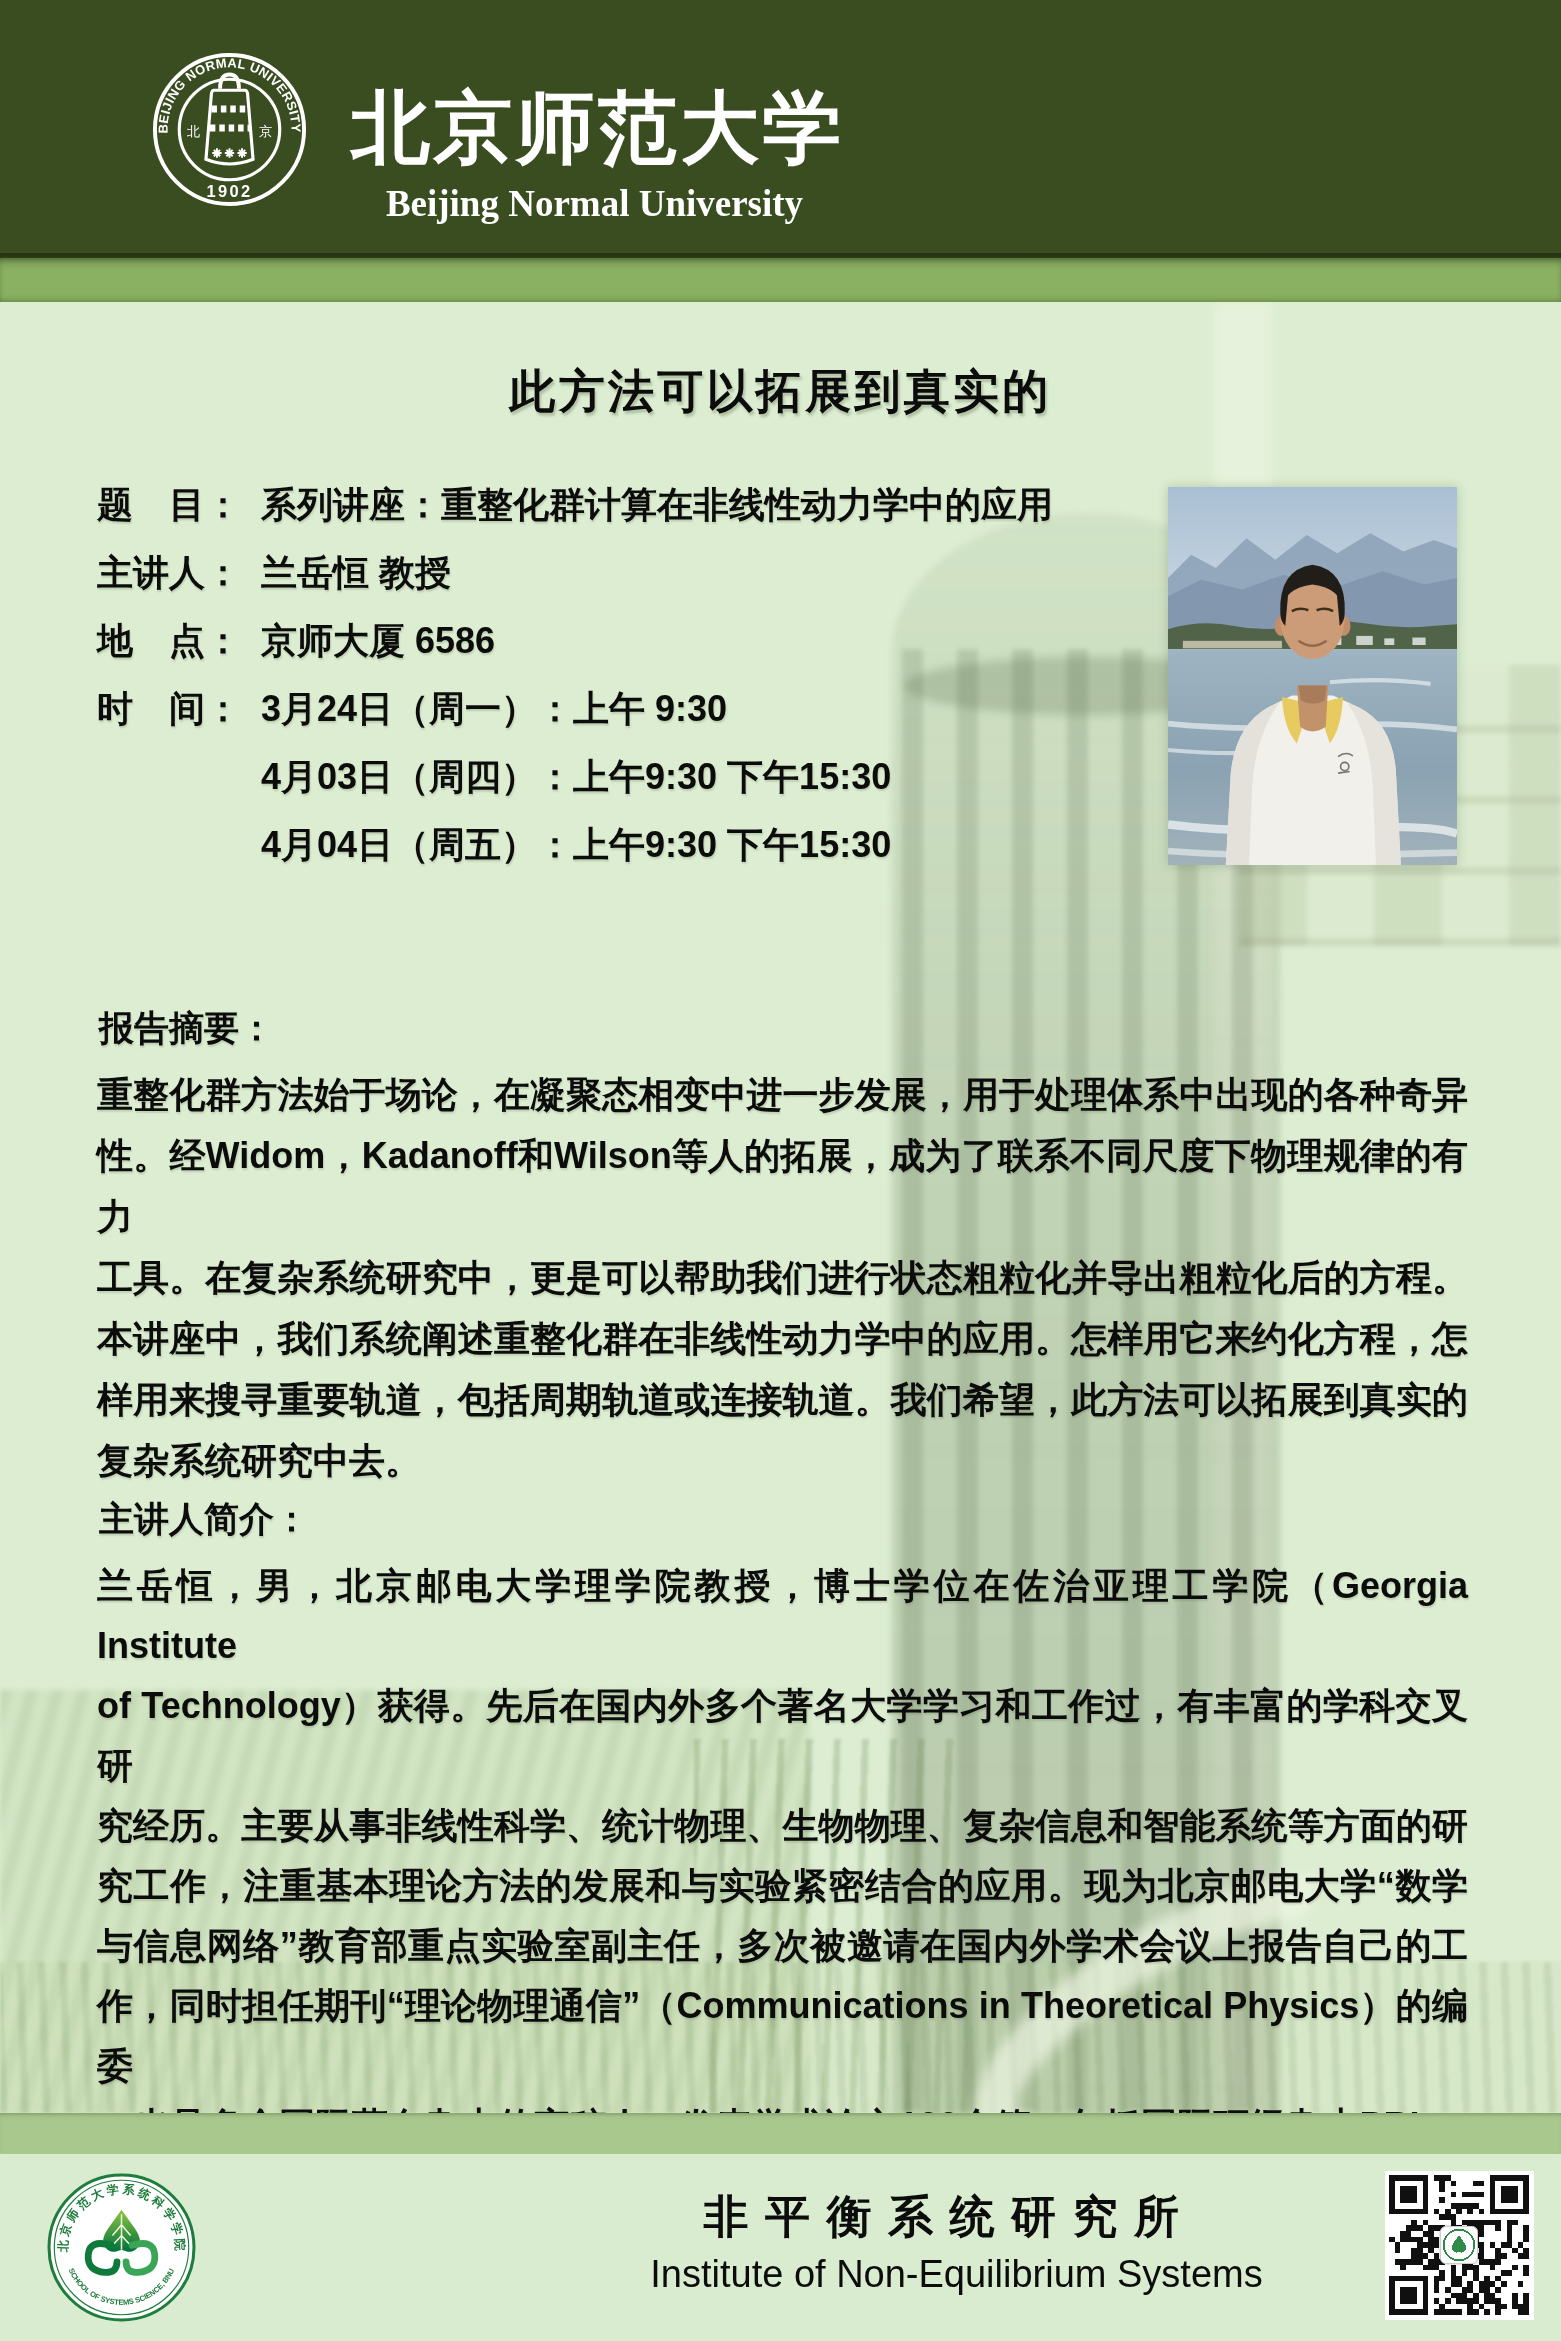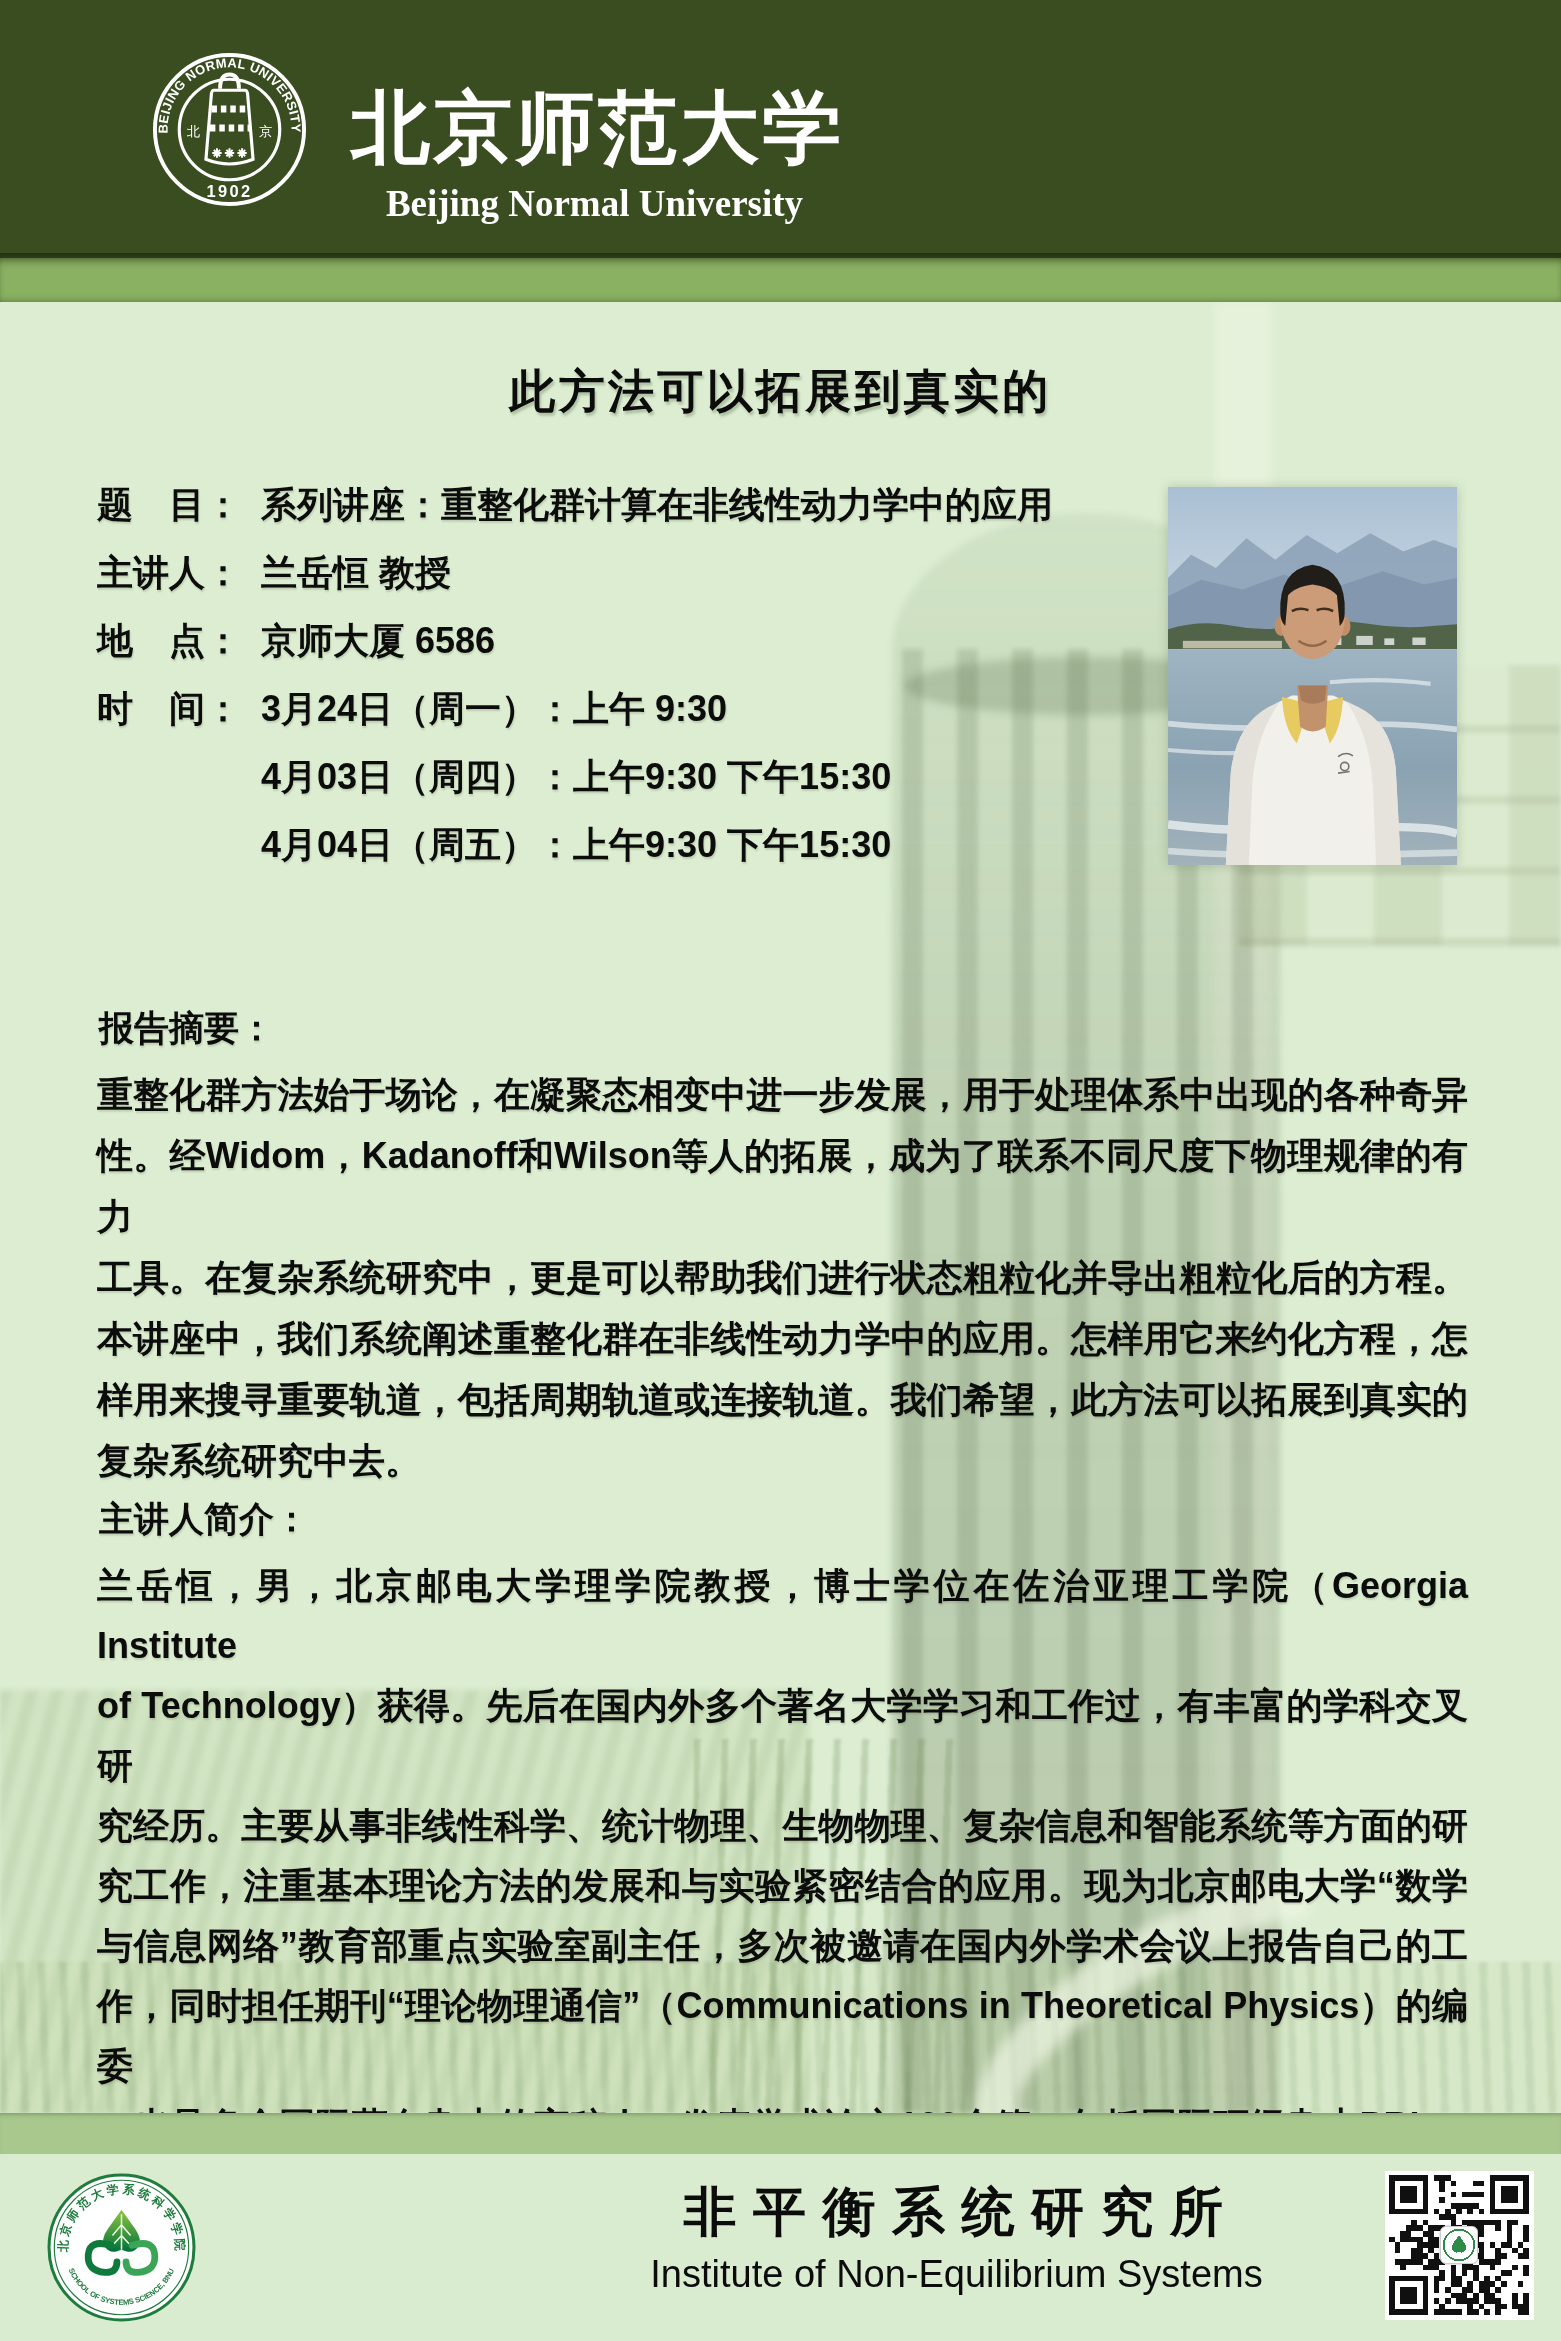--- a/index.html
+++ b/index.html
@@ -81,22 +81,22 @@
   .pline{text-align:justify;text-align-last:justify;}
   .pline.last{text-align-last:left;}
   
   .f-stripe{position:absolute;left:0;top:2113px;width:1561px;height:41px;background:var(--footer-stripe);
     box-shadow:inset 0 4.1px 5.8px -3.3px rgba(60,85,40,.5);}
   .footer{position:absolute;left:0;top:2154px;width:1561px;height:188px;background:var(--footer-bg);}
   .f-seal{position:absolute;left:46px;top:18px;width:151px;height:151px;}
   .school-name{position:absolute;left:205px;top:69px;font-size:51px;font-weight:800;letter-spacing:1.7px;
     line-height:50px;white-space:nowrap;}
   .institute{position:absolute;left:578px;top:0;width:743px;height:188px;text-align:center;}
-  .inst-cn{position:absolute;left:12px;top:36px;width:100%;font-size:53px;font-weight:800;letter-spacing:16.5px;
-    line-height:53px;white-space:nowrap;font-family:Liberation Mono, monospace;}
+  .inst-cn{position:absolute;left:0;top:36px;width:100%;font-size:45px;font-weight:800;letter-spacing:16.5px;
+    line-height:53px;white-space:nowrap;font-family:Liberation Sans, sans-serif;}
   .inst-en{position:absolute;left:7px;top:97px;width:100%;font-size:38px;font-weight:400;line-height:46px;white-space:nowrap;}
   .qr{position:absolute;left:1385px;top:16.5px;width:149px;height:149px;background:#ffffff;padding:4.1px;}
   .qr svg{display:block;width:140px;height:140px;shape-rendering:crispEdges;}
   .qr-logo{position:absolute;left:55px;top:55px;width:38px;height:38px;background:#ffffff;
     border:0.8px solid #cccccc;border-radius:5.8px;display:flex;align-items:center;justify-content:center;
     box-shadow:0 0 2.5px rgba(0,0,0,.3);}
 </style>
 </head>
 <body>
 

